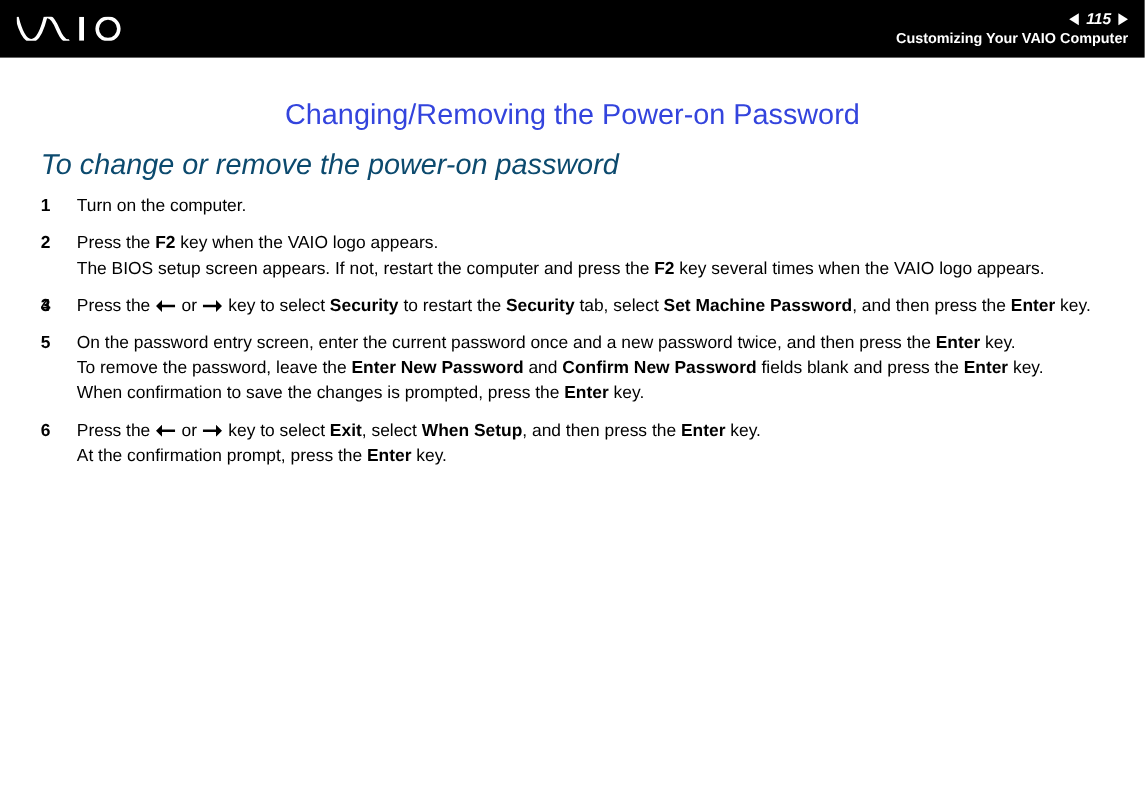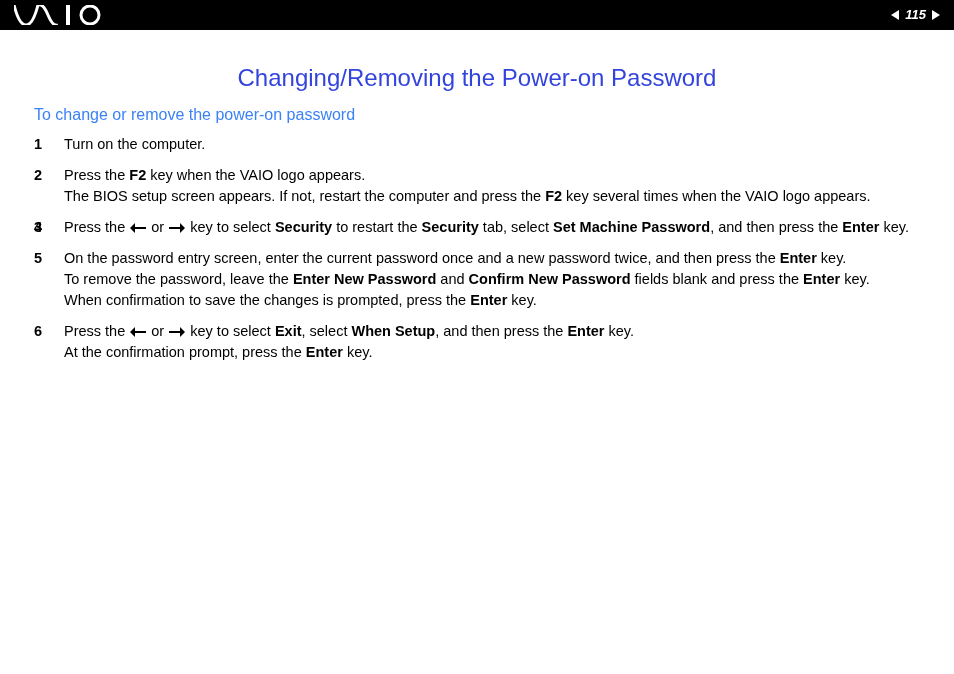--- a/index.html
+++ b/index.html
@@ -8,21 +8,21 @@
     font-family: Arial, Helvetica, sans-serif;
     background: #fff;
     width: 954px;
     height: 674px;
     overflow: hidden;
     position: relative;
   }
   .header {
     background: #000;
     color: #fff;
-    height: 30px;
+    height: 48px;
     display: flex;
     align-items: center;
     justify-content: space-between;
     padding: 0 14px 0 14px;
   }
   .logo {
     font-family: Arial, sans-serif;
     font-weight: bold;
     font-size: 22px;
     letter-spacing: 4px;
@@ -60,24 +60,25 @@
     padding: 34px 34px 0 34px;
   }
   h1.title {
     color: #3344dd;
     font-weight: normal;
     font-size: 24px;
     margin: 0 0 14px 0;
     text-align: center;
   }
   h2.subtitle {
-    color: #3b82f6;
+    color: #0c4a6e;
     font-weight: normal;
-    font-size: 16px;
+    font-size: 24px;
     margin: 0 0 10px 0;
+    font-style: italic;
   }
   ol.steps {
     list-style: none;
     padding: 0;
     margin: 0;
     counter-reset: step;
   }
   ol.steps > li {
     position: relative;
     padding-left: 30px;
@@ -110,20 +111,21 @@
       <rect x="52" y="0" width="4" height="20" fill="#fff"></rect>
       <circle cx="76" cy="10" r="9" stroke="#fff" stroke-width="3" fill="none"></circle>
     </svg>
   </div>
   <div class="header-right">
     <div class="page-nav">
       <span class="tri-left"></span>
       <span>115</span>
       <span class="tri-right"></span>
     </div>
+    <div class="section-label">Customizing Your VAIO Computer</div>
   </div>
 </div>
 
 <div class="content">
   <h1 class="title">Changing/Removing the Power-on Password</h1>
   <h2 class="subtitle">To change or remove the power-on password</h2>
   <ol class="steps">
       <li><span class="num">1</span><span><span>Turn on the computer.</span></span></li>
       <li><span class="num">2</span><span><span>Press the </span><span class="b">F2</span><span> key when the VAIO logo appears.</span><br><span>The BIOS setup screen appears. If not, restart the computer and press the </span><span class="b">F2</span><span> key several times when the VAIO logo appears.</span></span></li>
       <li><span class="num">3</span></li>

